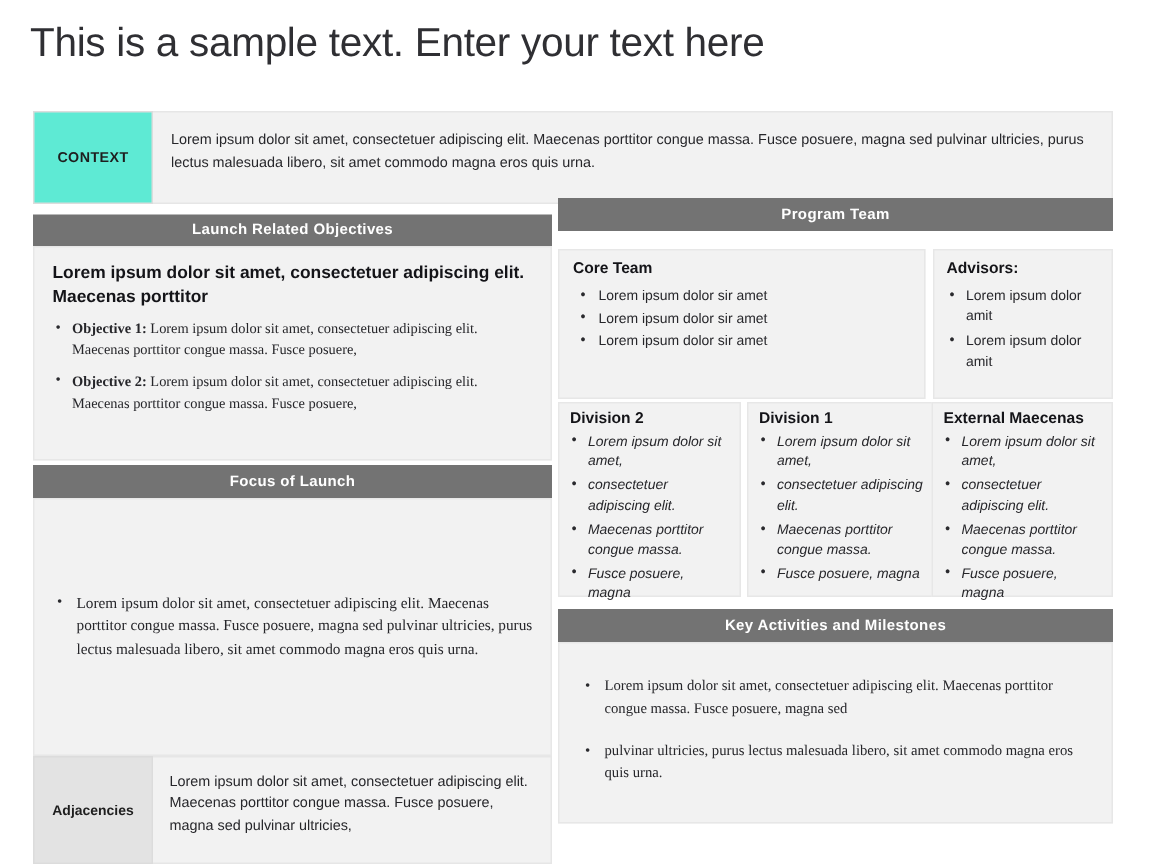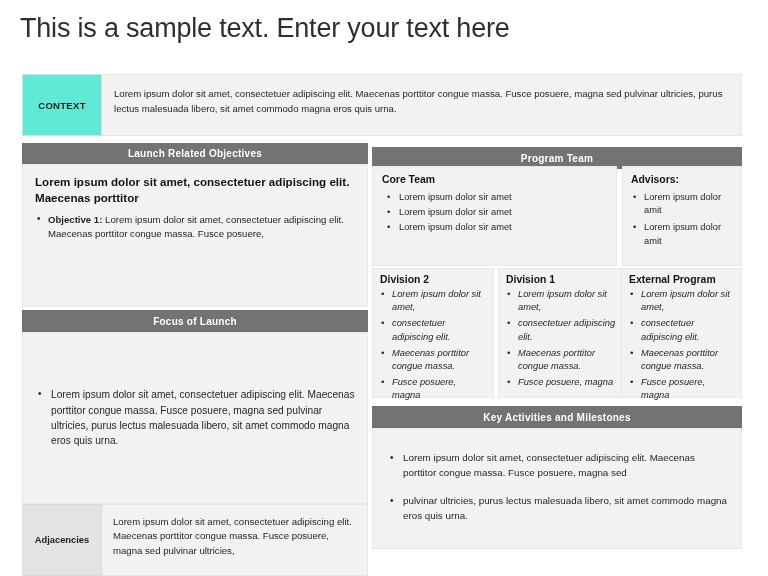--- a/index.html
+++ b/index.html
@@ -102,20 +102,21 @@
     font-weight: bold;
     color: #141418;
     line-height: 1.35;
     margin-bottom: 8px;
   }
 
   ul.bul {
     list-style: none;
     margin: 0;
     padding: 0;
+    font-family: Liberation Serif, serif;
   }
   ul.bul > li {
     position: relative;
     padding-left: 13px;
     font-size: 9.6px;
     line-height: 1.47;
     color: #26262a;
     margin-bottom: 7px;
   }
   ul.bul > li::before {
@@ -183,21 +184,21 @@
     font-size: 9.6px;
     line-height: 1.5;
     color: #26262a;
     box-sizing: border-box;
   }
 
   
   .team-bar {
     position: absolute;
     left: 372px;
-    top: 147px;
+    top: 132px;
     width: 370px;
     height: 22px;
   }
   .core-team {
     position: absolute;
     left: 372px;
     top: 166px;
     width: 245px;
     height: 100px;
     padding: 7px 9px 0 9px;
@@ -305,20 +306,21 @@
 <div class="context-row">
   <div class="context-label">CONTEXT</div>
   <div class="context-body">Lorem ipsum dolor sit amet, consectetuer adipiscing elit. Maecenas porttitor congue massa. Fusce posuere, magna sed pulvinar ultricies, purus lectus malesuada libero, sit amet commodo magna eros quis urna.</div>
 </div>
 
 <div class="bar objectives-bar">Launch Related Objectives</div>
 <div class="panel objectives-panel">
   <div class="obj-head">Lorem ipsum dolor sit amet, consectetuer adipiscing elit. Maecenas porttitor</div>
   <ul class="bul">
     <li><span class="lead">Objective 1:</span><span> Lorem ipsum dolor sit amet, consectetuer adipiscing elit. Maecenas porttitor congue massa. Fusce posuere,</span></li>
+    <li><span class="lead">Objective 2:</span><span> Lorem ipsum dolor sit amet, consectetuer adipiscing elit. Maecenas porttitor congue massa. Fusce posuere,</span></li>
   </ul>
 </div>
 
 <div class="bar focus-bar">Focus of Launch</div>
 <div class="panel focus-panel">
   <ul class="bul">
     <li>Lorem ipsum dolor sit amet, consectetuer adipiscing elit. Maecenas porttitor congue massa. Fusce posuere, magna sed pulvinar ultricies, purus lectus malesuada libero, sit amet commodo magna eros quis urna.</li>
   </ul>
 </div>
 
@@ -360,21 +362,21 @@
   <div class="box-title">Division 1</div>
   <ul class="mini">
     <li>Lorem ipsum dolor sit amet,</li>
     <li>consectetuer adipiscing elit.</li>
     <li>Maecenas porttitor congue massa.</li>
     <li>Fusce posuere, magna</li>
   </ul>
 </div>
 
 <div class="panel ext">
-  <div class="box-title">External Program</div>
+  <div class="box-title">External Maecenas</div>
   <ul class="mini">
     <li>Lorem ipsum dolor sit amet,</li>
     <li>consectetuer adipiscing elit.</li>
     <li>Maecenas porttitor congue massa.</li>
     <li>Fusce posuere, magna</li>
   </ul>
 </div>
 
 <div class="bar key-bar">Key Activities and Milestones</div>
 <div class="panel key-panel">

